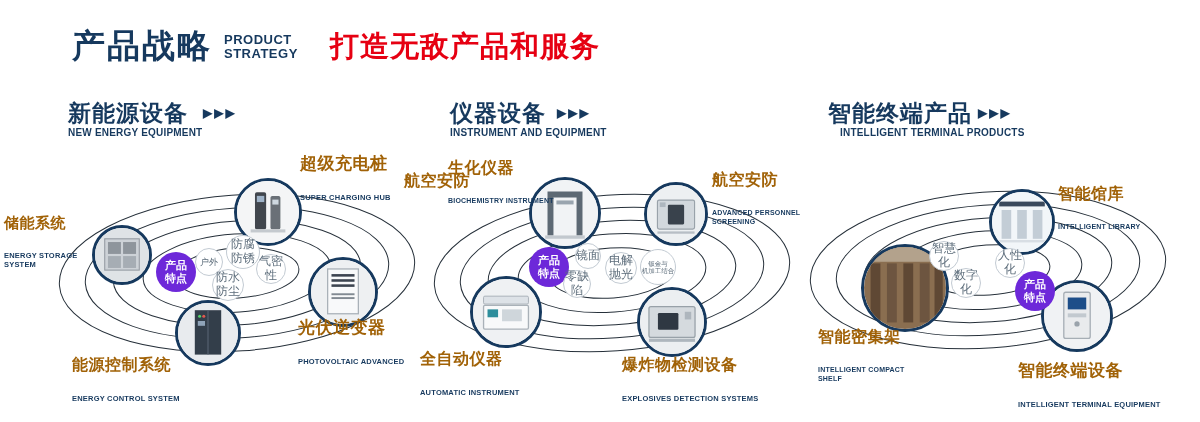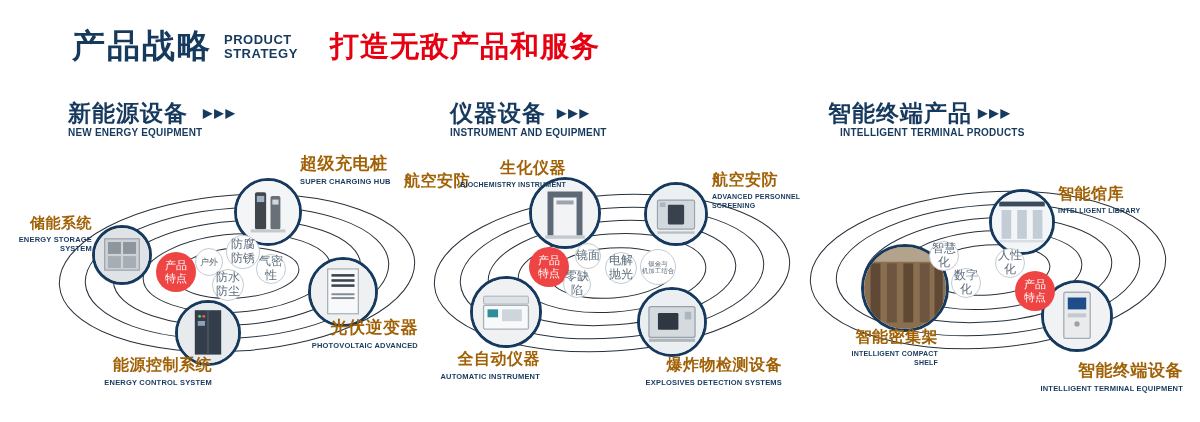--- a/index.html
+++ b/index.html
@@ -22,37 +22,37 @@
 
   
   .rings{position:absolute;overflow:visible;}
   .ring{fill:none;stroke:#26303a;stroke-width:1;}
 
   
   .pcircle{position:absolute;border-radius:50%;border:3px solid #16395e;background:#fff;overflow:hidden;box-sizing:border-box;}
   .pcircle svg{display:block;width:100%;height:100%;}
 
   
-  .badge{position:absolute;border-radius:50%;background:#ef4444;color:#fff;
+  .badge{position:absolute;border-radius:50%;background:#6d28d9;color:#fff;
     display:flex;align-items:center;justify-content:center;text-align:right;
-    font-size:11px;font-weight:normal;line-height:1.15;white-space:pre-line;box-sizing:border-box;}
+    font-size:11px;font-weight:bold;line-height:1.15;white-space:pre-line;box-sizing:border-box;}
 
   
   .bubble{position:absolute;border-radius:50%;background:#ffffff;border:1px solid #c3cbd3;color:#5d6d7b;
     display:flex;align-items:center;justify-content:center;text-align:center;
     font-size:9px;line-height:1.15;white-space:pre-line;box-sizing:border-box;}
   .f8{font-size:12px;}
   .f65{font-size:6.5px;}
 
   
   .plabel{position:absolute;}
   .plabel .zh{font-weight:bold;color:#a16207;font-size:16px;letter-spacing:.5px;display:block;}
   .plabel .zh-lg{font-size:17px;}
-  .plabel .en{font-weight:bold;color:#16395e;font-size:7.5px;white-space:pre-line;line-height:1.25;display:block;margin-top:2px;letter-spacing:.2px;}
-  .ta-c{text-align:right;}
+  .plabel .en{font-weight:bold;color:#16395e;font-size:7.5px;white-space:pre-line;line-height:1.25;display:block;margin-top:18px;letter-spacing:.2px;}
+  .ta-c{text-align:left;}
   .ta-l{text-align:left;}
 </style>
 </head>
 <body>
 
 <div id="canvas">
 
   <div class="abs brand-zh">产品战略</div>
   <div class="abs brand-en pre">PRODUCT
 STRATEGY</div>

